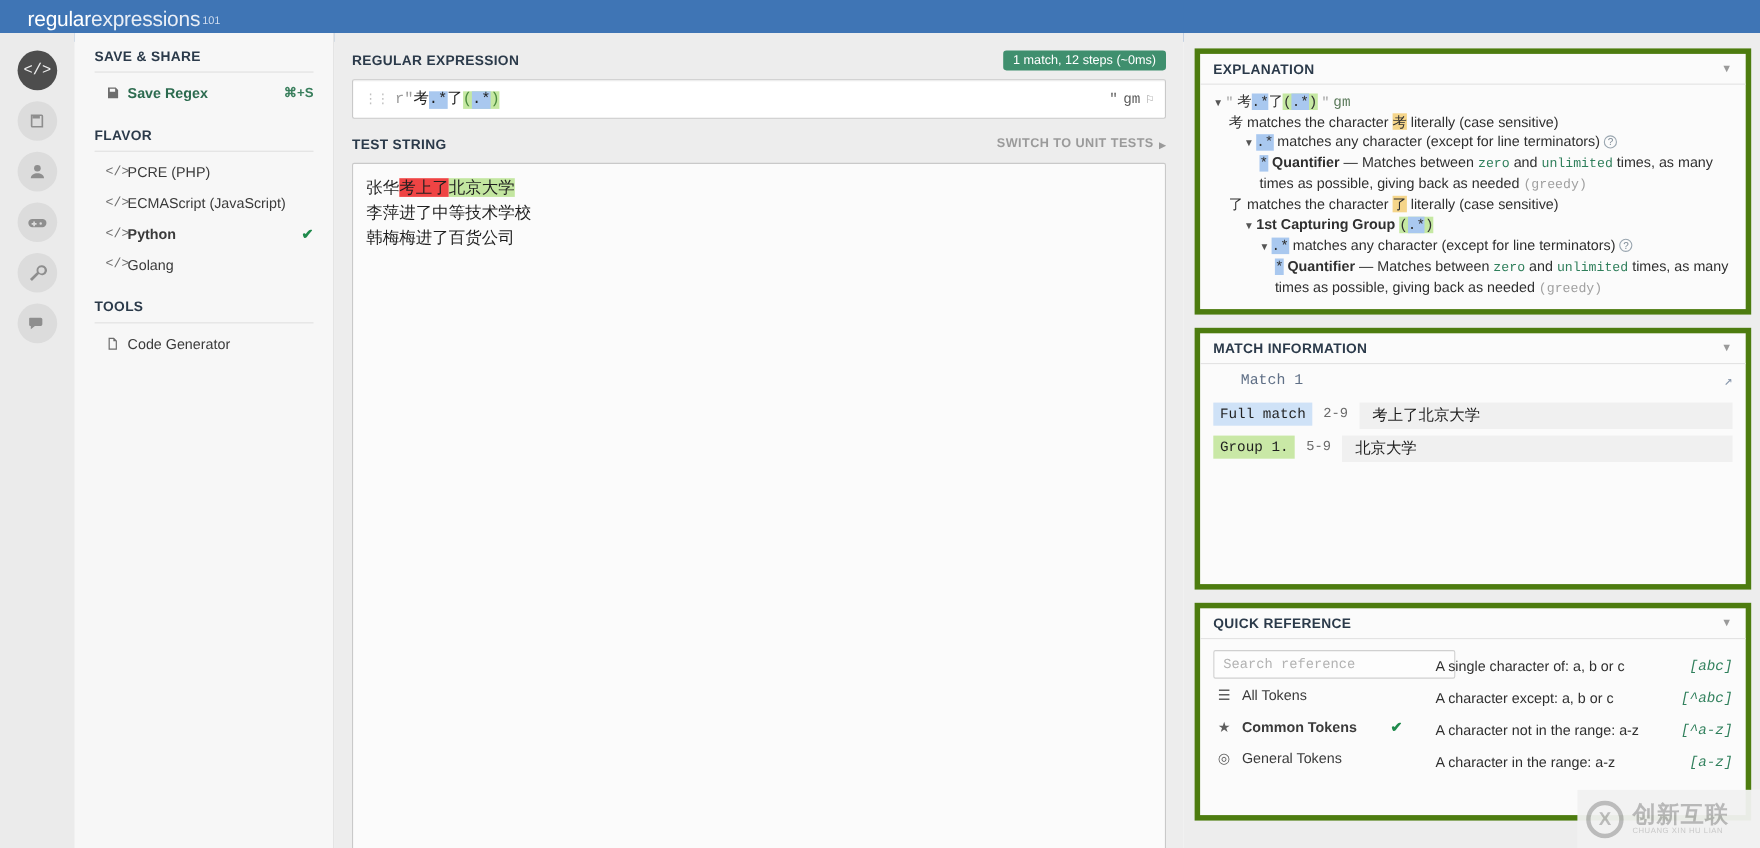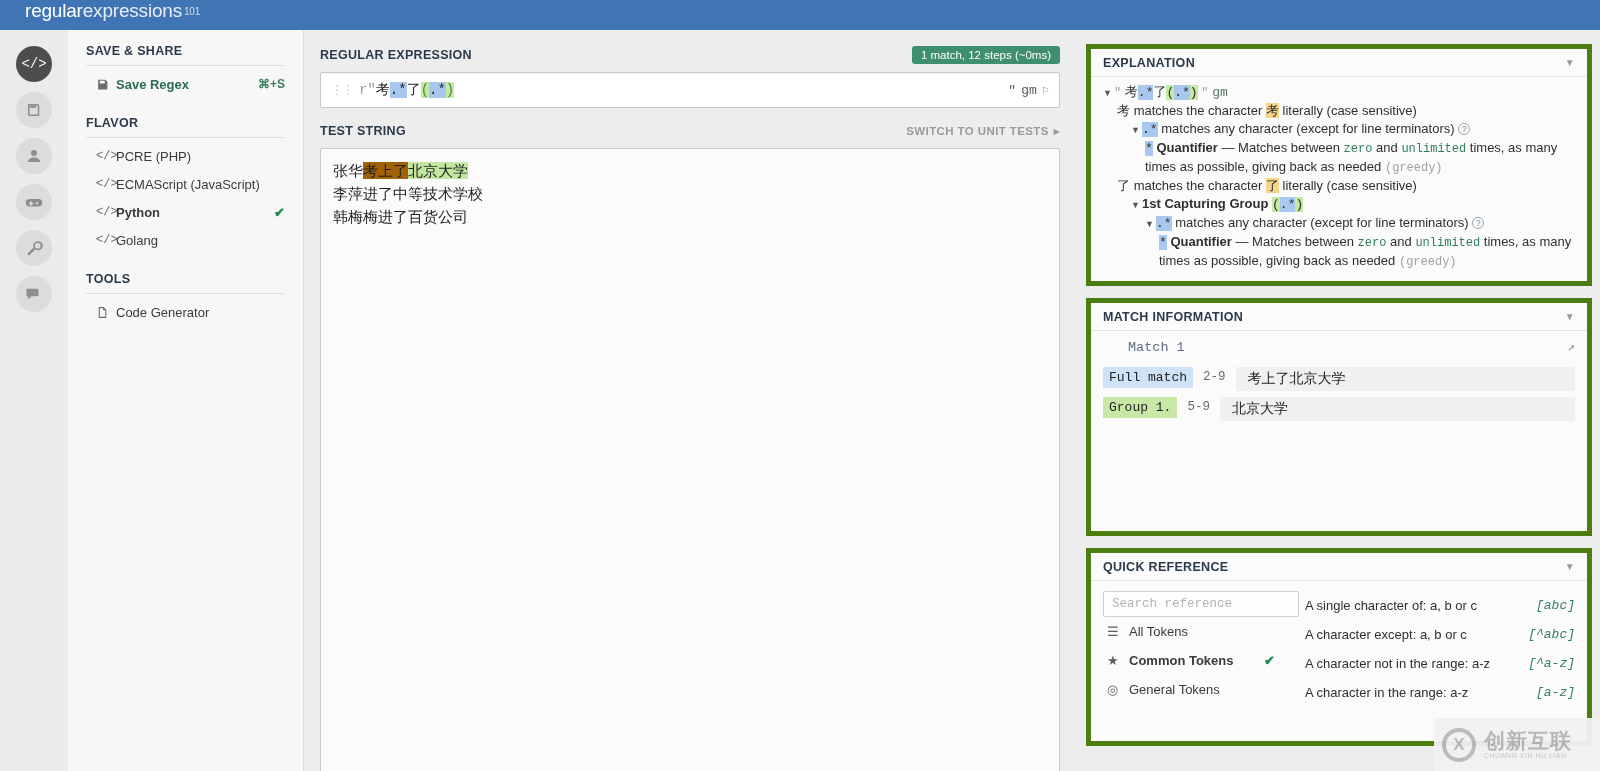--- a/index.html
+++ b/index.html
@@ -8,21 +8,21 @@
     font-family: "Liberation Sans", sans-serif;
     background: #ffffff;
     overflow: hidden;
   }
   body { position: relative; }
 
   
   .topbar {
     position: absolute; left: 0; top: 0; width: 1600px; height: 38px;
     background: #3f75b5;
-    display: flex; 
+    display: flex; align-items: center;
   }
   .brand {
     margin-left: 25px;
     color: #ffffff;
     font-size: 19px;
     letter-spacing: -0.2px;
     white-space: nowrap;
   }
   .brand .b1 { font-weight: 400; color:#ffffff; }
   .brand .b2 { font-weight: 300; color:#e9eef6; }
@@ -125,21 +125,21 @@
     margin-left:auto; font-size:11.5px; font-weight:bold; color:#9a9a9a;
     letter-spacing:.4px; display:flex; align-items:center; gap:5px;
   }
   .testbox {
     margin-top: 6px; height: 652px; background:#fbfbfb;
     border: 1px solid #c9c9c9; border-radius: 2px;
     padding: 10px 12px;
     font-size: 15px; color:#1f1f1f; line-height: 23px;
   }
   .tline { white-space: pre; }
-  .m-blue { background:#a16207; }
+  .m-blue { background:#ef4444; }
   .m-green { background:#c3e6a0; }
 
   
   .right {
     position: absolute; left: 1076px; top: 30px; width: 524px; height: 741px;
     background: #ededed;
   }
   .card {
     background:#fbfbfb; border:5px solid #4d7c0f;
     margin: 10px 8px 0 10px;
@@ -191,21 +191,21 @@
     padding: 3px 10px; white-space:nowrap;
   }
   .mi-val {
     flex:1; background:#f0f0f0; padding: 3px 12px; color:#1f1f1f; font-size:14px;
   }
 
   
   .qr-body { display:flex; padding: 10px 0 0 0; height: 160px; overflow:hidden;}
   .qr-left { width: 208px; padding: 0 10px 0 12px; }
   .qr-search {
-    width: 196px; height: 26px; border:1px solid #d0d0d0; background:#fdfdfd;
+    width: 220px; height: 26px; border:1px solid #d0d0d0; background:#fdfdfd;
     font-family:"Liberation Mono", monospace; font-size:12.5px; color:#b3b3b3;
     padding: 0 8px; border-radius:2px;
     display:flex; align-items:center;
   }
   .qr-item {
     display:flex; align-items:center; height:29px; font-size:13px; color:#3a3a3a;
     padding-left: 4px;
   }
   .qr-item .qi-ico { width:22px; color:#5e5e5e; font-size:13px;}
   .qr-item.sel .qi-label { font-weight:bold; }

